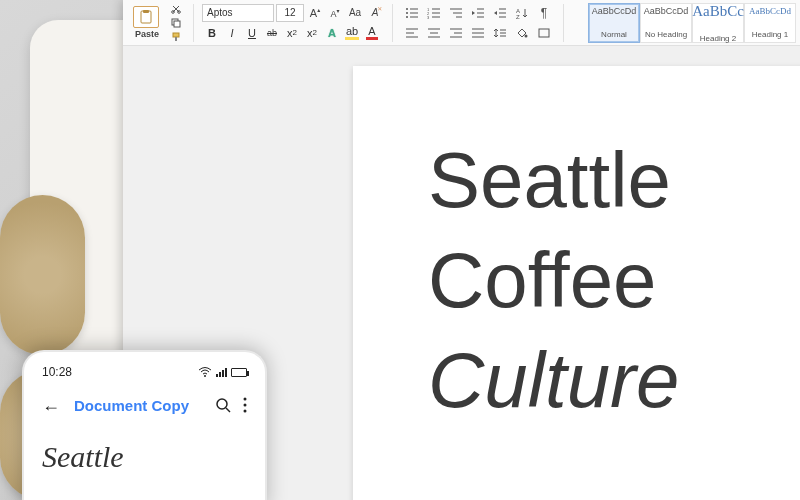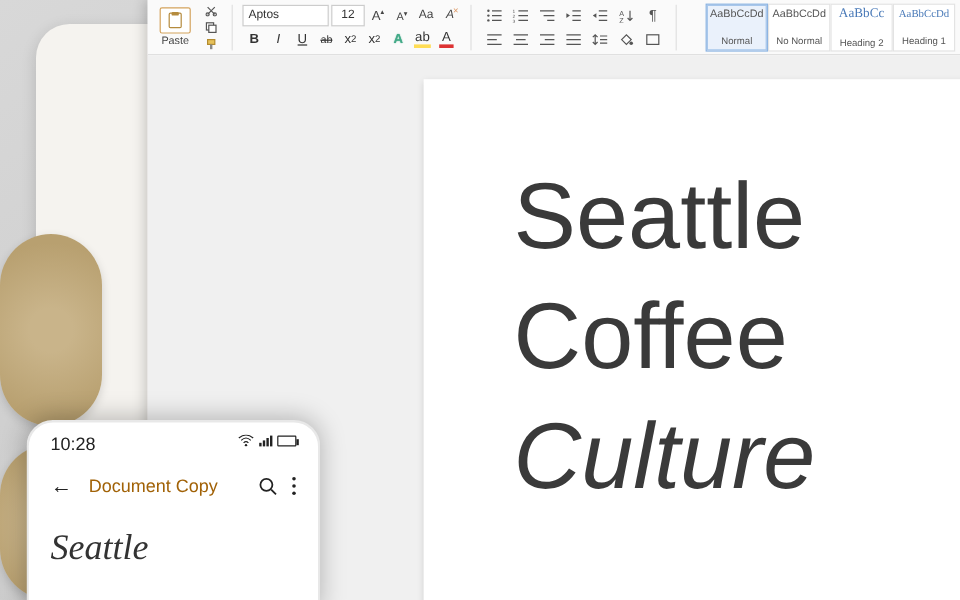--- a/index.html
+++ b/index.html
@@ -33,21 +33,21 @@
     position: absolute; left: 123px; top: 0; right: 0; height: 500px;
     background: #fff; box-shadow: -2px 0 10px rgba(0,0,0,0.2);
     overflow: hidden;
   }
   .ribbon {
     height: 46px; background: #fafafa; border-bottom: 1px solid #e0e0e0;
     display: flex; align-items: center; padding: 0 4px; gap: 4px;
     font-size: 10px; color: #333;
   }
   .paste-group {
-    display: flex; flex-direction: column; align-items: center; padding: 2px 6px;
+    display: flex; flex-direction: column; align-items: flex-end; padding: 2px 6px; font-weight: bold;
   }
   .paste-btn-top {
     width: 26px; height: 22px; border: 1px solid #d4a35c; background: #fff;
     display: flex; align-items: center; justify-content: center; border-radius: 2px;
   }
   .paste-label { font-size: 9px; margin-top: 1px; color: #444; }
   .mini-col { display: flex; flex-direction: column; gap: 1px; margin-left: 2px; }
   .mini-btn {
     width: 18px; height: 13px; display: flex; align-items: center; justify-content: center;
     font-size: 9px; cursor: pointer;
@@ -87,21 +87,21 @@
   }
 
   .styles-group { display: flex; gap: 0; margin-left: auto; }
   .style-tile {
     width: 52px; height: 40px; border: 1px solid #e3e3e3; background: #fff;
     display: flex; flex-direction: column; align-items: center; justify-content: center;
     cursor: pointer; padding: 2px;
   }
   .style-tile.selected { border: 1px solid #8db4e2; background: #eaf1fb; box-shadow: inset 0 0 0 1px #a8c7eb;}
   .style-preview { font-size: 9px; color: #555; }
-  .style-preview.serif { font-family: Georgia, serif; font-size: 11px; color: #4a7ab8;}
+  .style-preview.serif { font-family: Georgia, serif; font-size: 15px; color: #4a7ab8;}
   .style-name { font-size: 8px; color: #555; margin-top: 14px; }
 
   .doc-area {
     background: #f0f0f0; height: calc(100% - 46px); padding: 20px 0 0 230px;
     position: relative;
   }
   .page {
     background: #fff; width: 500px; height: 500px; box-shadow: 0 2px 6px rgba(0,0,0,0.15);
     padding: 65px 0 0 75px;
   }
@@ -113,31 +113,31 @@
 
   
   .phone {
     position: absolute; left: 22px; bottom: -10px; width: 245px; height: 160px;
     background: #fff; border-radius: 22px 22px 0 0;
     box-shadow: 0 -2px 20px rgba(0,0,0,0.25);
     border: 2px solid #e8e8e8; border-bottom: none;
     padding: 10px 18px 0 18px;
   }
   .phone .status-bar {
-    display: flex; justify-content: space-between; align-items: flex-start;
-    font-size: 15px; color: #222; height: 20px;
+    display: flex; justify-content: space-between; align-items: center;
+    font-size: 12px; color: #222; height: 20px;
   }
   .phone .status-icons { display: flex; gap: 4px; align-items: center; font-size: 11px; }
   .phone .header {
     display: flex; align-items: center; justify-content: space-between;
     margin-top: 10px; height: 26px;
   }
   .phone .header-left { display: flex; align-items: center; gap: 14px; }
   .phone .back-arrow { font-size: 18px; color: #222; cursor: pointer; }
-  .phone .title { font-size: 15px; color: #a16207; font-weight: 400; }
+  .phone .title { font-size: 15px; color: #3b82f6; font-weight: 700; }
   .phone .header-right { display: flex; gap: 12px; align-items: center; }
   .phone .search-ic, .phone .more-ic { font-size: 14px; color: #222; cursor: pointer; }
   .phone .content {
     margin-top: 22px; font-family: Georgia, serif; font-style: italic;
     font-size: 30px; color: #333;
   }
 
   .signal-icon { display: inline-flex; align-items: flex-end; gap: 1px; height: 10px;}
   .signal-icon span { width: 2px; background: #222; display: inline-block;}
   .signal-icon span:nth-child(1){height:3px;} .signal-icon span:nth-child(2){height:5px;}
@@ -337,21 +337,21 @@
     </div>
     <div class="vsep"></div>
 
     <div class="styles-group">
       <div class="style-tile selected">
         <div class="style-preview">AaBbCcDd</div>
         <div class="style-name">Normal</div>
       </div>
       <div class="style-tile">
         <div class="style-preview">AaBbCcDd</div>
-        <div class="style-name">No Normal</div>
+        <div class="style-name">No Heading</div>
       </div>
       <div class="style-tile">
         <div class="style-preview serif">AaBbCc</div>
         <div class="style-name">Heading 2</div>
       </div>
       <div class="style-tile">
         <div class="style-preview serif" style="font-size:9px;">AaBbCcDd</div>
         <div class="style-name">Heading 1</div>
       </div>
     </div>

